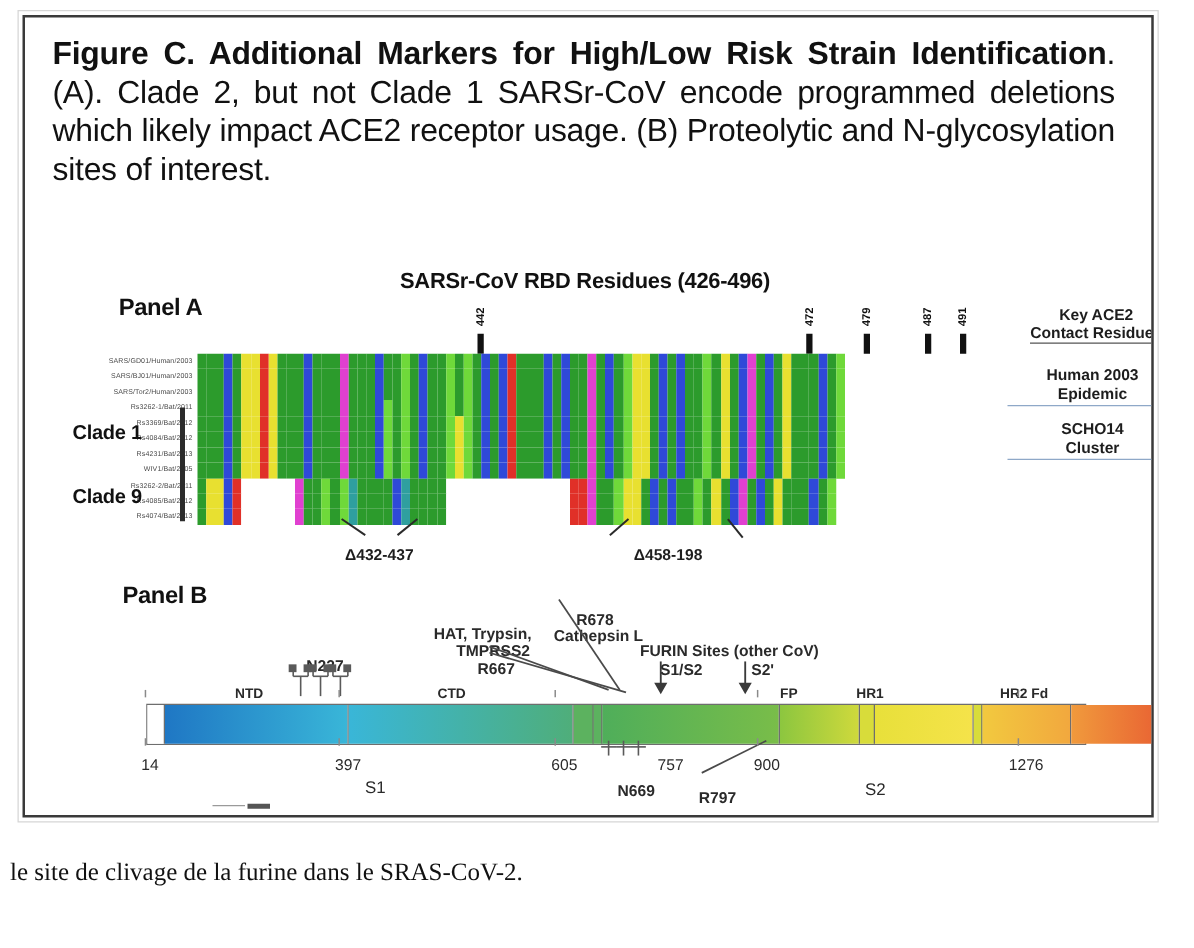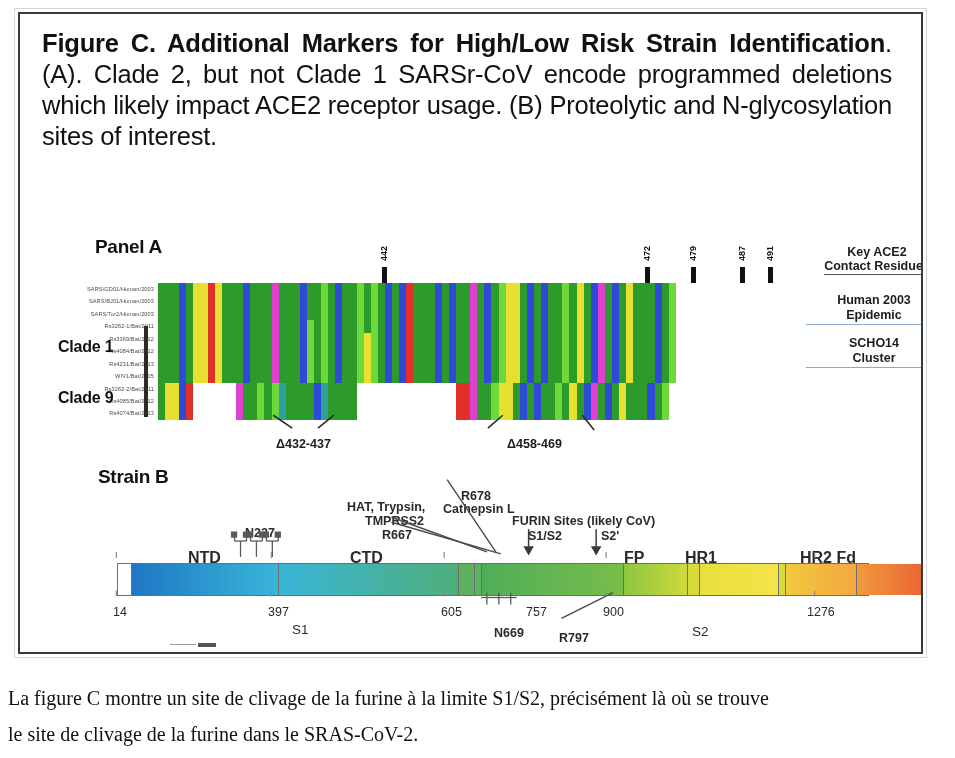--- a/index.html
+++ b/index.html
@@ -208,21 +208,21 @@
     display: inline-block;
     height: 100%;
     vertical-align: top;
     border-right: 1.5px solid #6e6e6e;
     box-sizing: border-box;
   }
   .seg:last-child { border-right: none; }
 
   .dom-label {
     position: absolute;
-    font-size: 16px;
+    font-size: 11px;
     font-weight: bold;
     color: #2a2a2a;
     white-space: nowrap;
   }
   .axis-num {
     position: absolute;
     font-size: 12.5px;
     color: #2a2a2a;
     white-space: nowrap;
   }
@@ -280,20 +280,21 @@
 <body>
 
 <div class="figure-frame">
   <div class="figure-inner">
 
     <div class="caption">
       <b>Figure C. Additional Markers for High/Low Risk Strain Identification</b><span>. (A). Clade 2, but not Clade 1 SARSr-CoV encode programmed deletions which likely impact ACE2 receptor usage. (B) Proteolytic and N-glycosylation sites of interest.</span>
     </div>
 
     <div class="panelA-title">Panel A</div>
+    <div class="rbd-header">SARSr-CoV RBD Residues (426-496)</div>
 
     <div id="res-ticks">
         <div class="res-num" style="left: 360px; top: 232px;">442</div>
         <div class="res-tick" style="left: 362px; top: 253px; height: 16px;"></div>
         <div class="res-num" style="left: 623px; top: 232px;">472</div>
         <div class="res-tick" style="left: 625px; top: 253px; height: 16px;"></div>
         <div class="res-num" style="left: 669px; top: 232px;">479</div>
         <div class="res-tick" style="left: 671px; top: 253px; height: 16px;"></div>
         <div class="res-num" style="left: 718px; top: 232px;">487</div>
         <div class="res-tick" style="left: 720px; top: 253px; height: 16px;"></div>
@@ -334,41 +335,41 @@
         </div>
         <div class="side-rule" style="left: 786px; top: 310px; width: 122px;"></div>
         <div class="side-group" style="left: 784px; top: 322px;">
           <div>SCHO14</div>
           <div>Cluster</div>
         </div>
         <div class="side-rule" style="left: 786px; top: 353px; width: 122px;"></div>
       </div>
     <div id="del-labels">
         <div class="del-label" style="left: 256px; top: 423px;">Δ432-437</div>
-        <div class="del-label" style="left: 487px; top: 423px;">Δ458-469</div>
-      </div>
-
-    <div class="panelB-title">Strain B</div>
+        <div class="del-label" style="left: 487px; top: 423px;">Δ458-198</div>
+      </div>
+
+    <div class="panelB-title">Panel B</div>
 
     <div class="domain-bar" id="domain-bar"><span class="seg" style="width: 1.9%; background: rgb(255, 255, 255);"></span><span class="seg" style="width: 19.5%; background: linear-gradient(to right, rgb(31, 119, 196), rgb(57, 182, 216));"></span><span class="seg" style="width: 24%; background: linear-gradient(to right, rgb(57, 182, 216), rgb(79, 174, 122));"></span><span class="seg" style="width: 2.2%; background: rgb(92, 178, 95);"></span><span class="seg" style="width: 0.9%; background: rgb(92, 178, 95);"></span><span class="seg" style="width: 19%; background: linear-gradient(to right, rgb(79, 174, 90), rgb(121, 189, 73));"></span><span class="seg" style="width: 8.5%; background: linear-gradient(to right, rgb(140, 198, 63), rgb(207, 217, 60));"></span><span class="seg" style="width: 1.6%; background: rgb(216, 220, 58);"></span><span class="seg" style="width: 10.5%; background: linear-gradient(to right, rgb(232, 224, 58), rgb(245, 227, 74));"></span><span class="seg" style="width: 0.9%; background: rgb(216, 220, 58);"></span><span class="seg" style="width: 9.5%; background: linear-gradient(to right, rgb(242, 201, 63), rgb(242, 168, 62));"></span><span class="seg" style="width: 10.5%; background: linear-gradient(to right, rgb(240, 154, 60), rgb(232, 92, 50));"></span></div>
 
     <div id="dom-labels">
         <div class="dom-label" style="left: 168px; top: 535px;">NTD</div>
         <div class="dom-label" style="left: 330px; top: 535px;">CTD</div>
         <div class="dom-label" style="left: 604px; top: 535px;">FP</div>
         <div class="dom-label" style="left: 665px; top: 535px;">HR1</div>
         <div class="dom-label" style="left: 780px; top: 535px;">HR2 Fd</div>
       </div>
     <div id="pb-annos">
         <div class="anno" style="left: 327px; top: 486px;">HAT, Trypsin,</div>
         <div class="anno" style="left: 345px; top: 500px;">TMPRSS2</div>
         <div class="anno" style="left: 362px; top: 514px;">R667</div>
         <div class="anno" style="left: 423px; top: 488px;">Cathepsin L</div>
         <div class="anno" style="left: 441px; top: 475px;">R678</div>
-        <div class="anno" style="left: 492px; top: 500px;">FURIN Sites (likely CoV)</div>
+        <div class="anno" style="left: 492px; top: 500px;">FURIN Sites (other CoV)</div>
         <div class="anno" style="left: 508px; top: 515px;">S1/S2</div>
         <div class="anno" style="left: 581px; top: 515px;">S2'</div>
       </div>
     <div id="pb-axisnums">
         <div class="axis-num" style="left: 93px; top: 591px;">14</div>
         <div class="axis-num" style="left: 248px; top: 591px;">397</div>
         <div class="axis-num" style="left: 421px; top: 591px;">605</div>
         <div class="axis-num" style="left: 506px; top: 591px;">757</div>
         <div class="axis-num" style="left: 583px; top: 591px;">900</div>
         <div class="axis-num" style="left: 787px; top: 591px;">1276</div>
@@ -457,15 +458,14 @@
         <line x1="427" y1="543" x2="427" y2="549"></line>
         <line x1="590" y1="543" x2="590" y2="549"></line>
         <line x1="800" y1="543" x2="800" y2="549"></line>
       </g>
     </svg>
 
   </div>
 </div>
 
 <div class="body-text">
-  <div>La figure C montre un site de clivage de la furine à la limite S1/S2, précisément là où se trouve</div>
   <div>le site de clivage de la furine dans le SRAS-CoV-2.</div>
 </div>
 
 </body></html>

